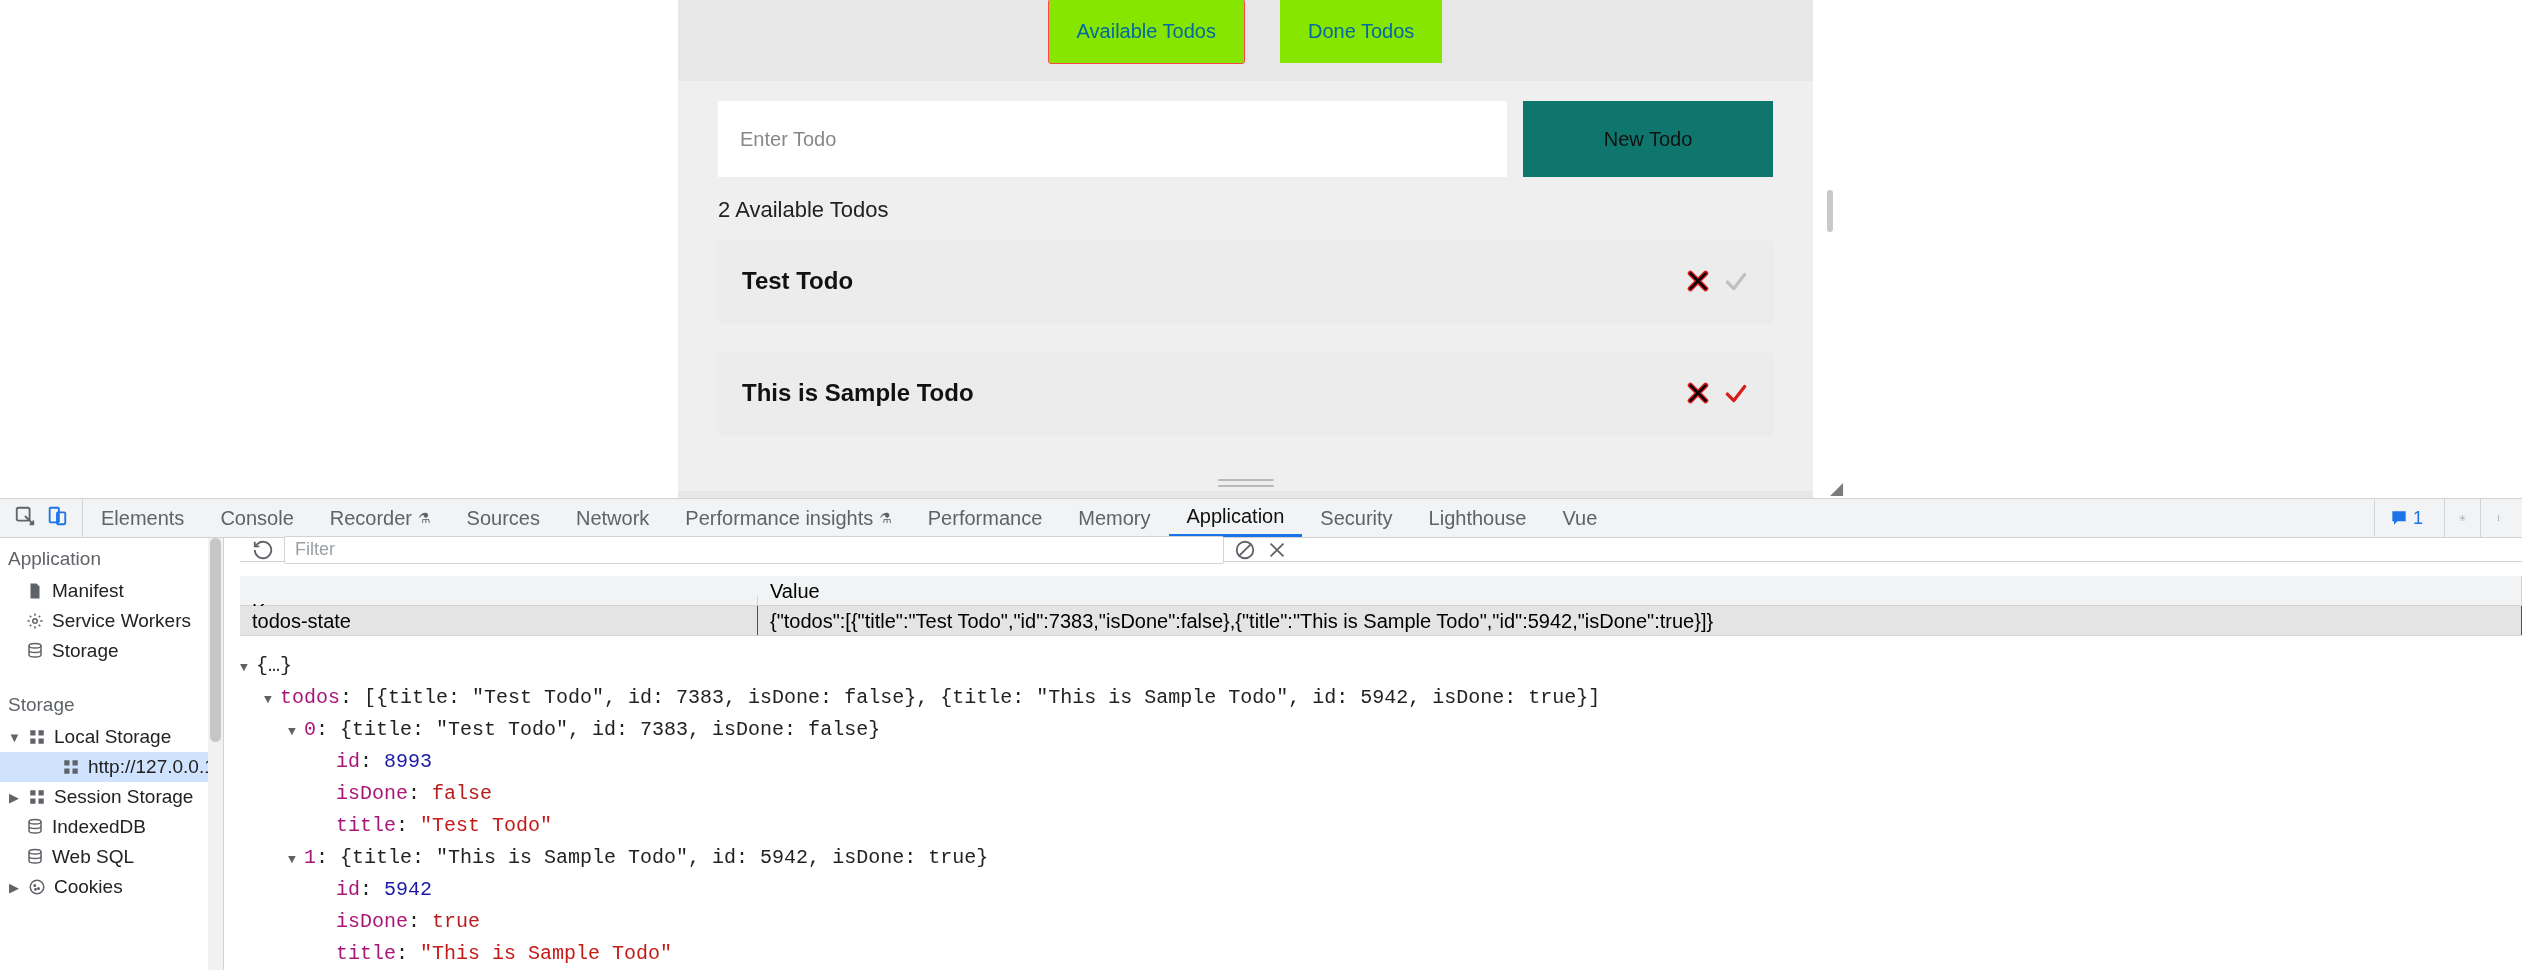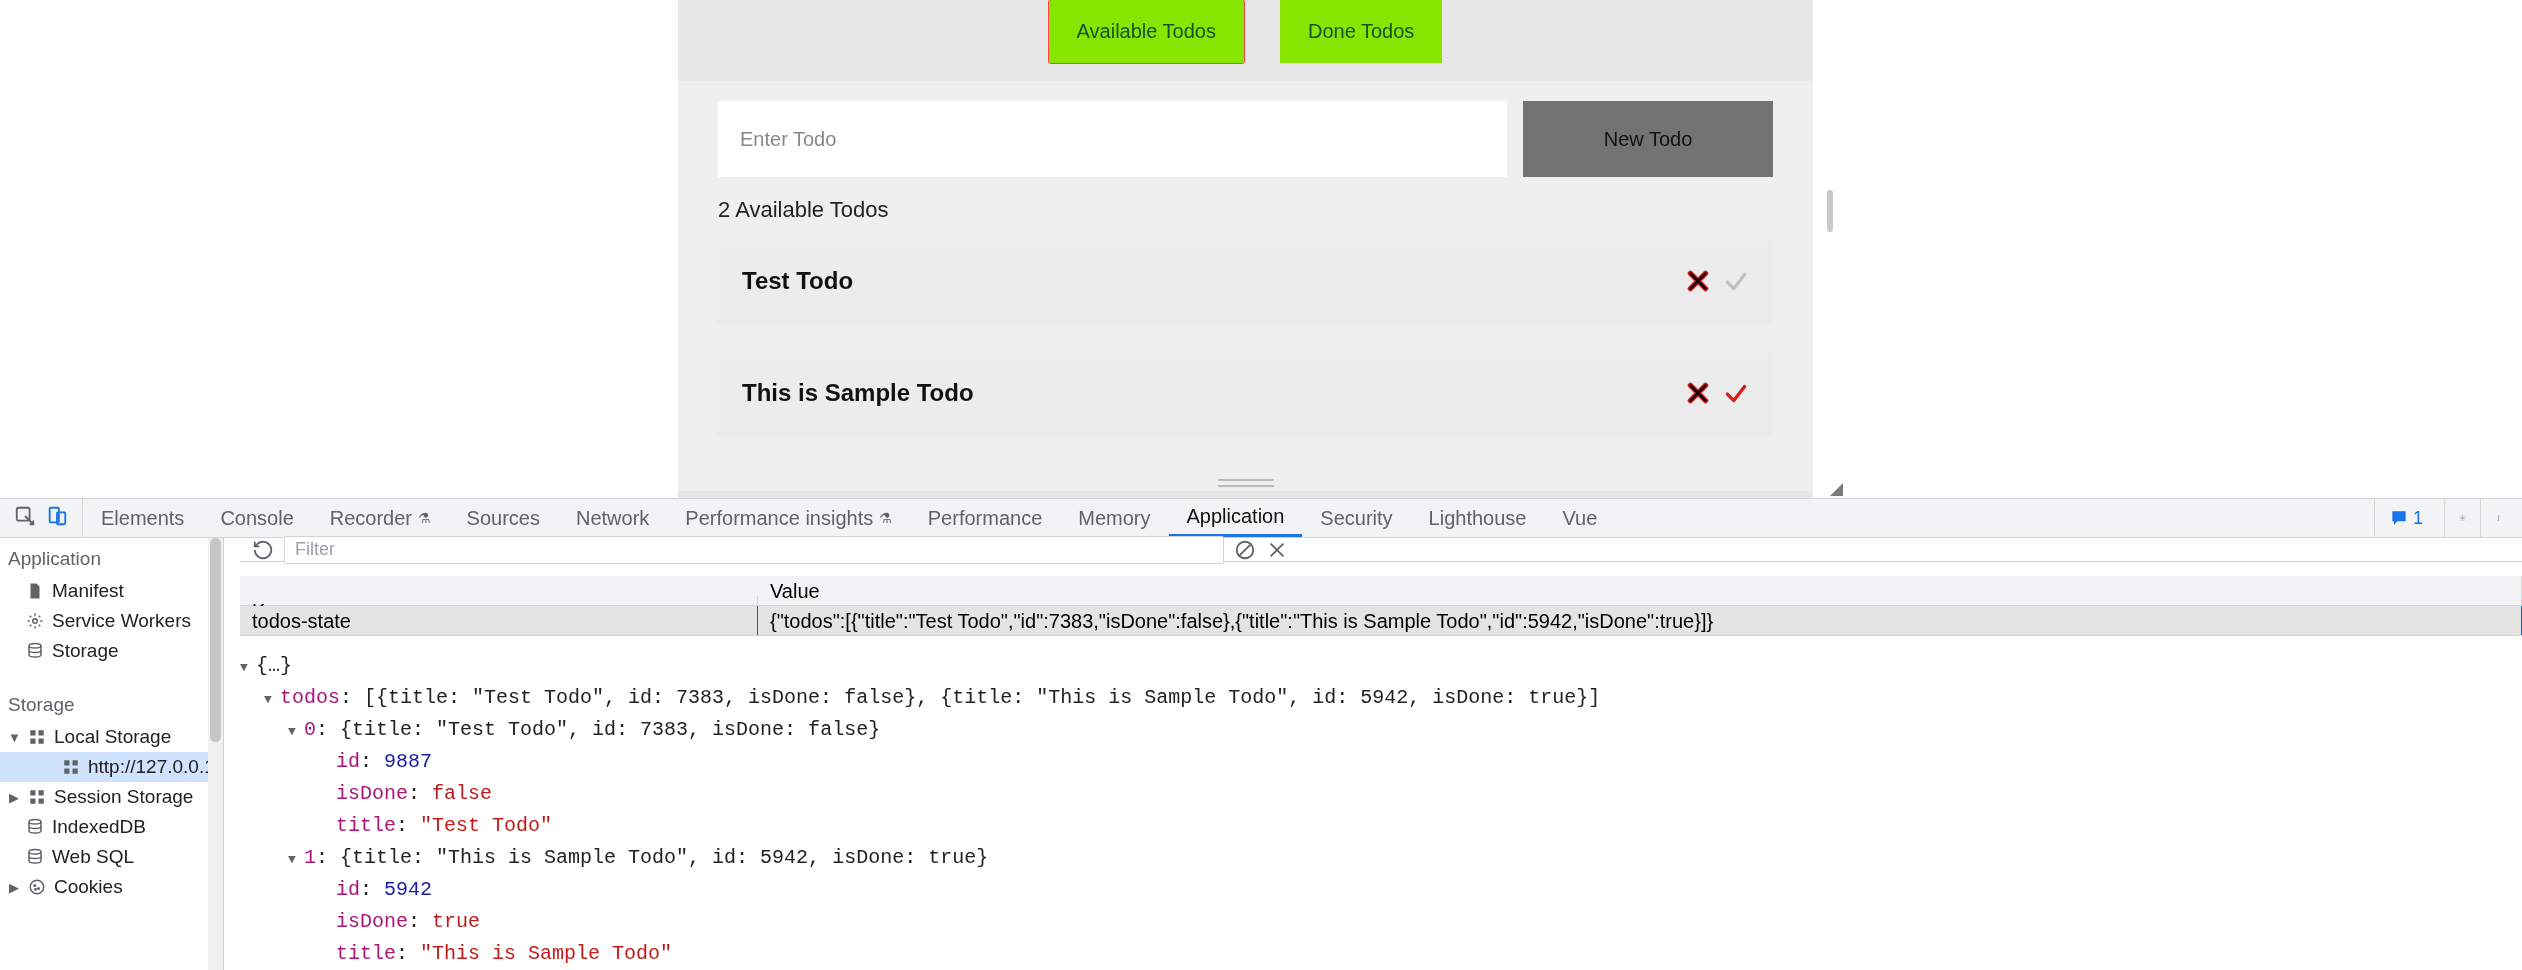--- a/index.html
+++ b/index.html
@@ -41,21 +41,21 @@
 
   .tab-row {
     display: flex; justify-content: center; gap: 36px;
     padding-top: 0; padding-bottom: 18px;
   }
   .tab-btn {
     background: #87e600;
     border: none;
     padding: 20px 28px;
     font-size: 20px;
-    color: #14532d;
+    color: #0369a1;
     cursor: pointer;
   }
   .tab-btn.active {
     outline: 1px solid #f44; border-radius: 2px;
   }
 
   .content-area {
     background: #efefef;
     margin: 0 0 0 0;
     padding: 20px 0 0 0;
@@ -72,21 +72,21 @@
     background: #fff;
     border: none;
     height: 76px;
     padding: 0 22px;
     font-size: 20px;
     color: #333;
   }
   .todo-input::placeholder { color: #888; }
   .new-todo-btn {
     width: 250px;
-    background: #737373;
+    background: #0f766e;
     border: none;
     font-size: 20px;
     color: #111;
     cursor: pointer;
   }
 
   .count-label {
     margin: 8px 40px 18px 40px;
     font-size: 22px;
     color: #222;
@@ -512,20 +512,20 @@
 </div>
 <div class="kv-row">
   <div class="col key">todos-state</div>
   <div class="col value">{"todos":[{"title":"Test Todo","id":7383,"isDone":false},{"title":"This is Sample Todo","id":5942,"isDone":true}]}</div>
 </div>
 
 <div class="json-tree">
   <div class="jt-row"><span class="jt-tri">▼</span><span class="jt-plain">{…}</span></div>
   <div class="jt-row">  <span class="jt-tri">▼</span><span class="jt-key">todos</span><span class="jt-plain">: </span><span class="jt-plain">[{title: "Test Todo", id: 7383, isDone: false}, {title: "This is Sample Todo", id: 5942, isDone: true}]</span></div>
   <div class="jt-row">    <span class="jt-tri">▼</span><span class="jt-key">0</span><span class="jt-plain">: </span><span class="jt-plain">{title: "Test Todo", id: 7383, isDone: false}</span></div>
-  <div class="jt-row">        <span class="jt-key">id</span><span class="jt-plain">: </span><span class="jt-num">9887</span></div>
+  <div class="jt-row">        <span class="jt-key">id</span><span class="jt-plain">: </span><span class="jt-num">8993</span></div>
   <div class="jt-row">        <span class="jt-key">isDone</span><span class="jt-plain">: </span><span class="jt-bool">false</span></div>
   <div class="jt-row">        <span class="jt-key">title</span><span class="jt-plain">: </span><span class="jt-str">"Test Todo"</span></div>
   <div class="jt-row">    <span class="jt-tri">▼</span><span class="jt-key">1</span><span class="jt-plain">: </span><span class="jt-plain">{title: "This is Sample Todo", id: 5942, isDone: true}</span></div>
   <div class="jt-row">        <span class="jt-key">id</span><span class="jt-plain">: </span><span class="jt-num">5942</span></div>
   <div class="jt-row">        <span class="jt-key">isDone</span><span class="jt-plain">: </span><span class="jt-bool">true</span></div>
   <div class="jt-row">        <span class="jt-key">title</span><span class="jt-plain">: </span><span class="jt-str">"This is Sample Todo"</span></div>
 </div>
 
 </body></html>

